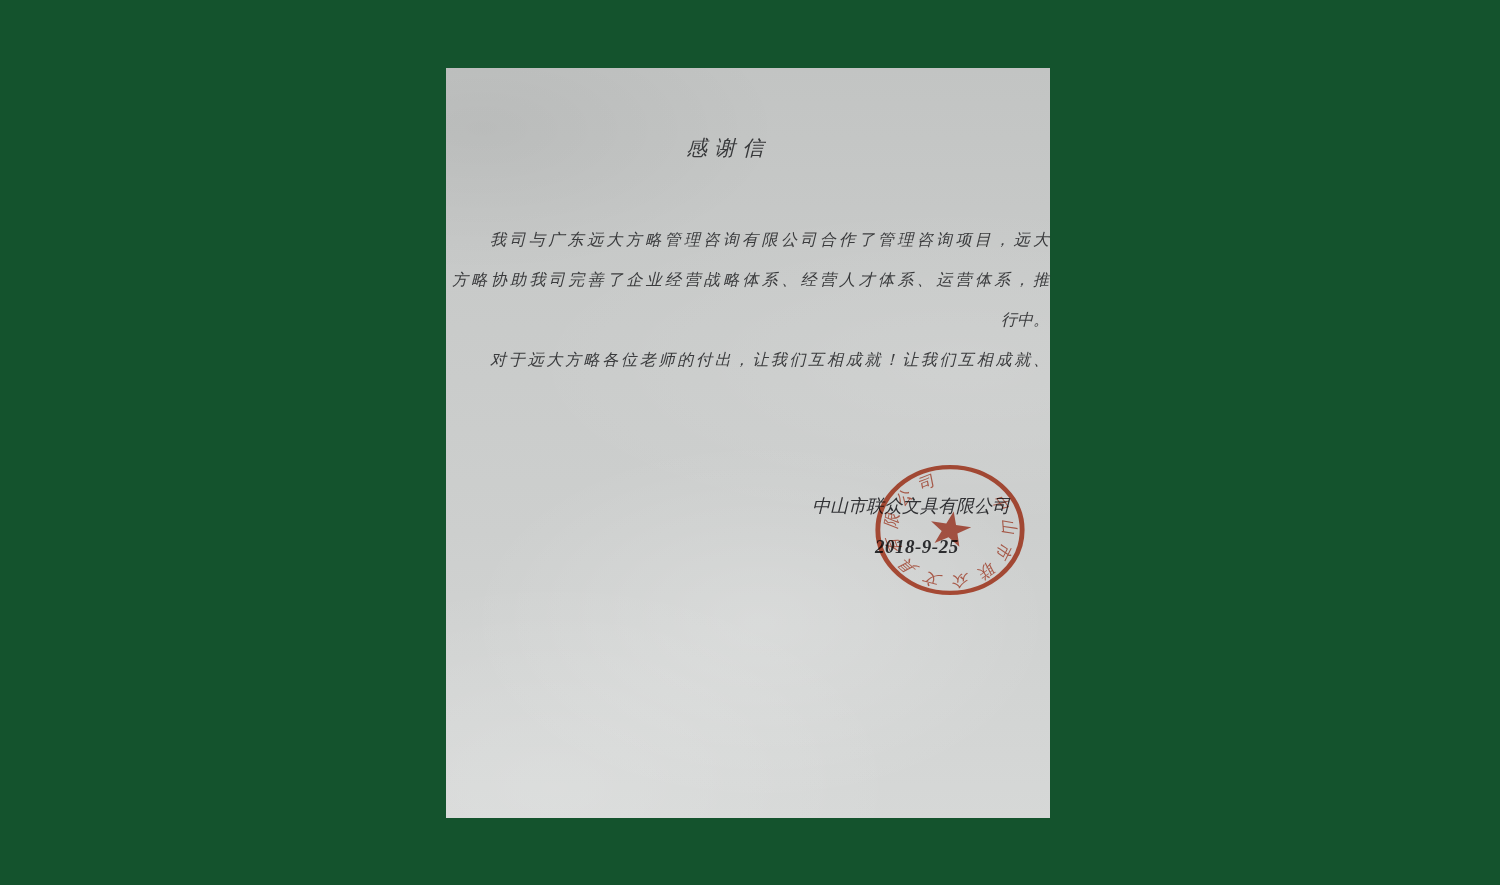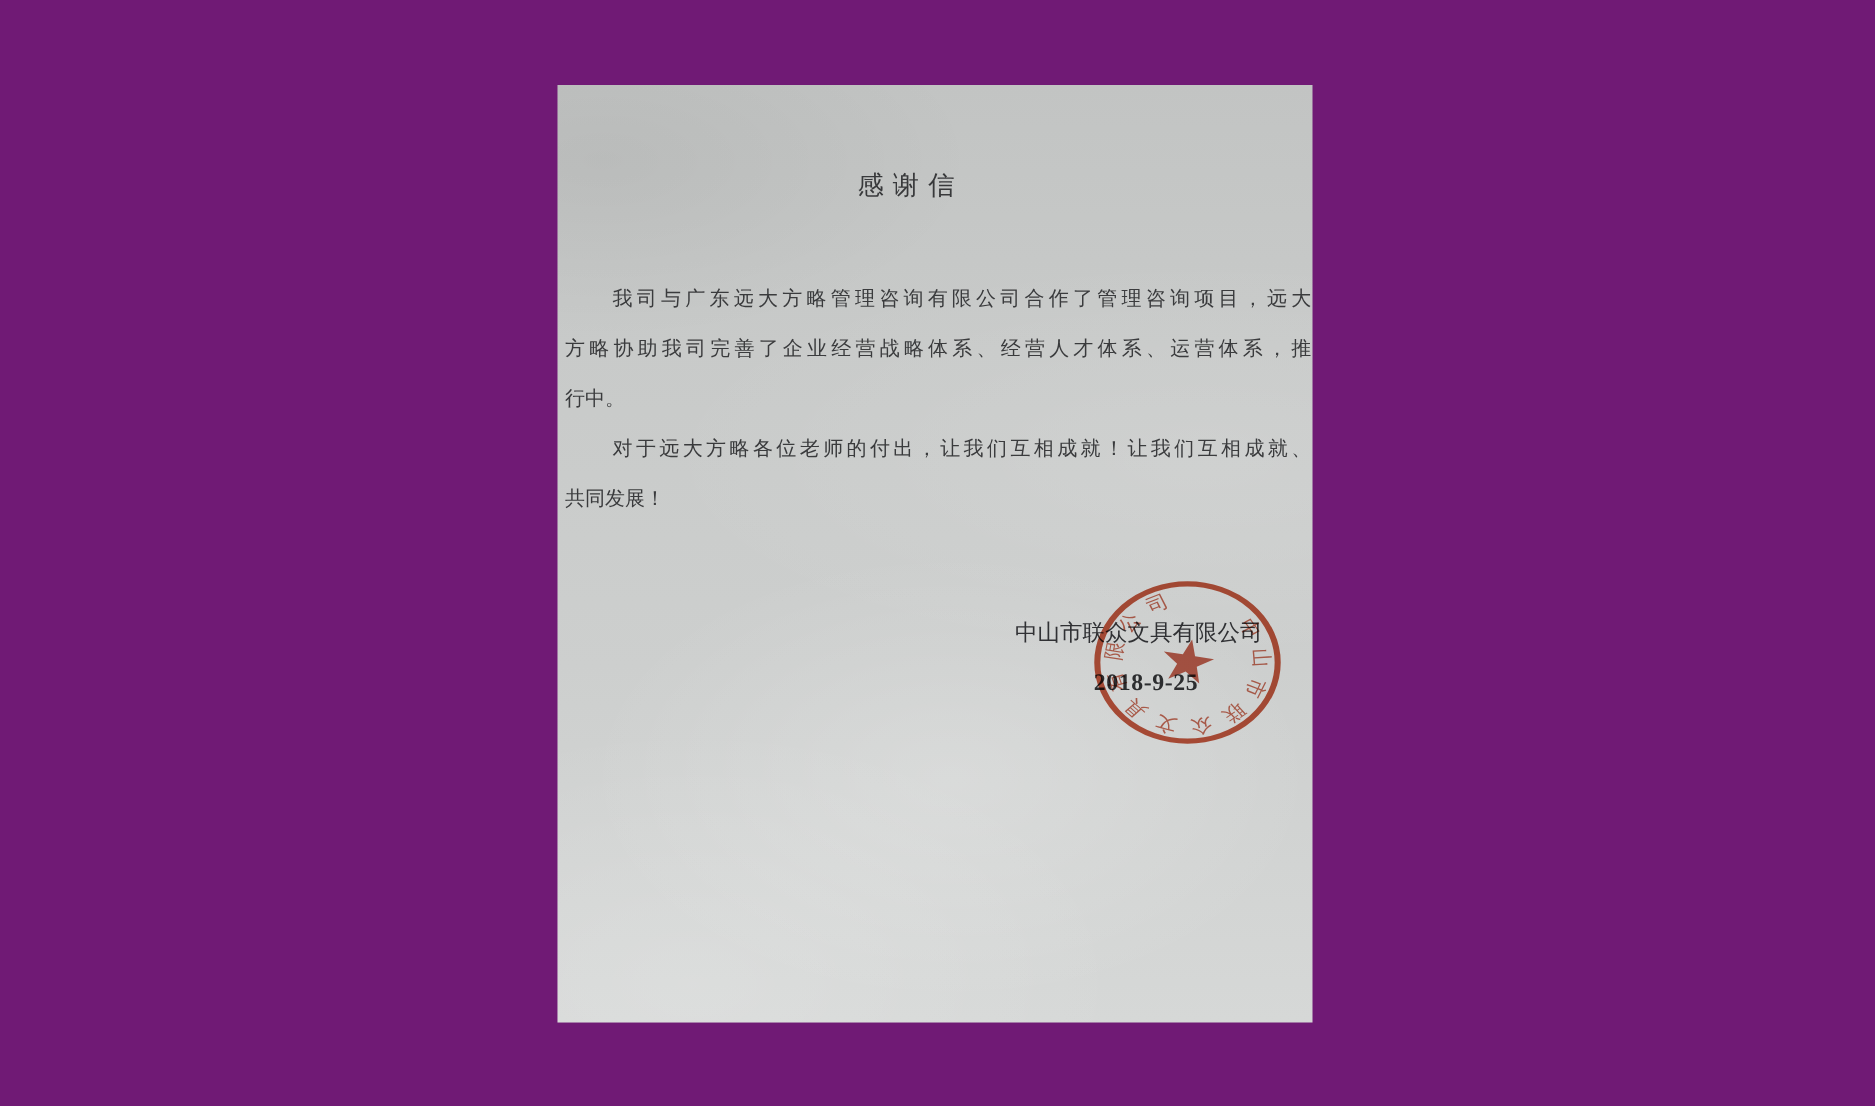--- a/index.html
+++ b/index.html
@@ -1,21 +1,22 @@
 <!DOCTYPE html>
 <html><head>
 <meta charset="utf-8">
 <style>
   * { margin: 0; padding: 0; box-sizing: border-box; }
   html, body { width: 1500px; height: 885px; overflow: hidden; background: #000; }
   .stage {
     position: relative;
     width: 1500px; height: 885px;
-    background: #701a75;
+    background: #14532d;
     font-family: "Liberation Serif", "DejaVu Serif", serif;
+    font-style: italic;
   }
   .paper {
     position: absolute;
     left: 446px; top: 68px;
     width: 604px; height: 750px;
     background:
       radial-gradient(ellipse 420px 260px at 52% 74%, rgba(255,255,255,0.20), rgba(255,255,255,0) 70%),
       radial-gradient(ellipse 500px 300px at 18% 96%, rgba(255,255,255,0.16), rgba(255,255,255,0) 70%),
       radial-gradient(ellipse 600px 220px at 85% 40%, rgba(255,255,255,0.10), rgba(255,255,255,0) 75%),
       radial-gradient(ellipse 500px 240px at 6% 8%, rgba(0,0,0,0.05), rgba(0,0,0,0) 60%),
@@ -31,21 +32,21 @@
     white-space: pre;
   }
   .body {
     position: absolute;
     left: 6px; top: 152px;
     width: 597px;
     font-size: 16px;
     line-height: 40px;
     color: #3a3b3d;
   }
-  .bodyline { height: 40px; text-align: left; }
+  .bodyline { height: 40px; text-align: right; }
   .bodyline.fill { text-align: justify; text-align-last: justify; }
   .bodyline.indent { text-indent: 38px; }
   .sig {
     position: absolute;
     left: 366px; top: 426px;
     font-size: 18px;
     letter-spacing: 0px;
     color: #303134;
     z-index: 2;
     white-space: nowrap;
@@ -83,21 +84,20 @@
 <div class="stage">
   <div class="paper">
 
     <div class="title">感 谢 信</div>
 
     <div class="body">
         <div class="bodyline fill indent">我司与广东远大方略管理咨询有限公司合作了管理咨询项目，远大</div>
         <div class="bodyline fill">方略协助我司完善了企业经营战略体系、经营人才体系、运营体系，推</div>
         <div class="bodyline">行中。</div>
         <div class="bodyline fill indent">对于远大方略各位老师的付出，让我们互相成就！让我们互相成就、</div>
-        <div class="bodyline">共同发展！</div>
       </div>
 
     <svg class="seal" viewBox="0 0 160 160" preserveAspectRatio="none">
       <circle class="ring" cx="80" cy="80" r="74"></circle>
       <polygon class="star" points="83.8,58.3 86.2,74.0 101.8,76.9 87.6,84.0 89.6,99.8 78.5,88.5 64.2,95.3 71.5,81.2 60.6,69.7 76.2,72.3"></polygon>
       <g>
           <text transform="rotate(58 80 80)" x="80" y="25" text-anchor="middle" class="sealchar">中</text>
           <text transform="rotate(85.8 80 80)" x="80" y="25" text-anchor="middle" class="sealchar">山</text>
           <text transform="rotate(113.6 80 80)" x="80" y="25" text-anchor="middle" class="sealchar">市</text>
           <text transform="rotate(141.4 80 80)" x="80" y="25" text-anchor="middle" class="sealchar">联</text>

